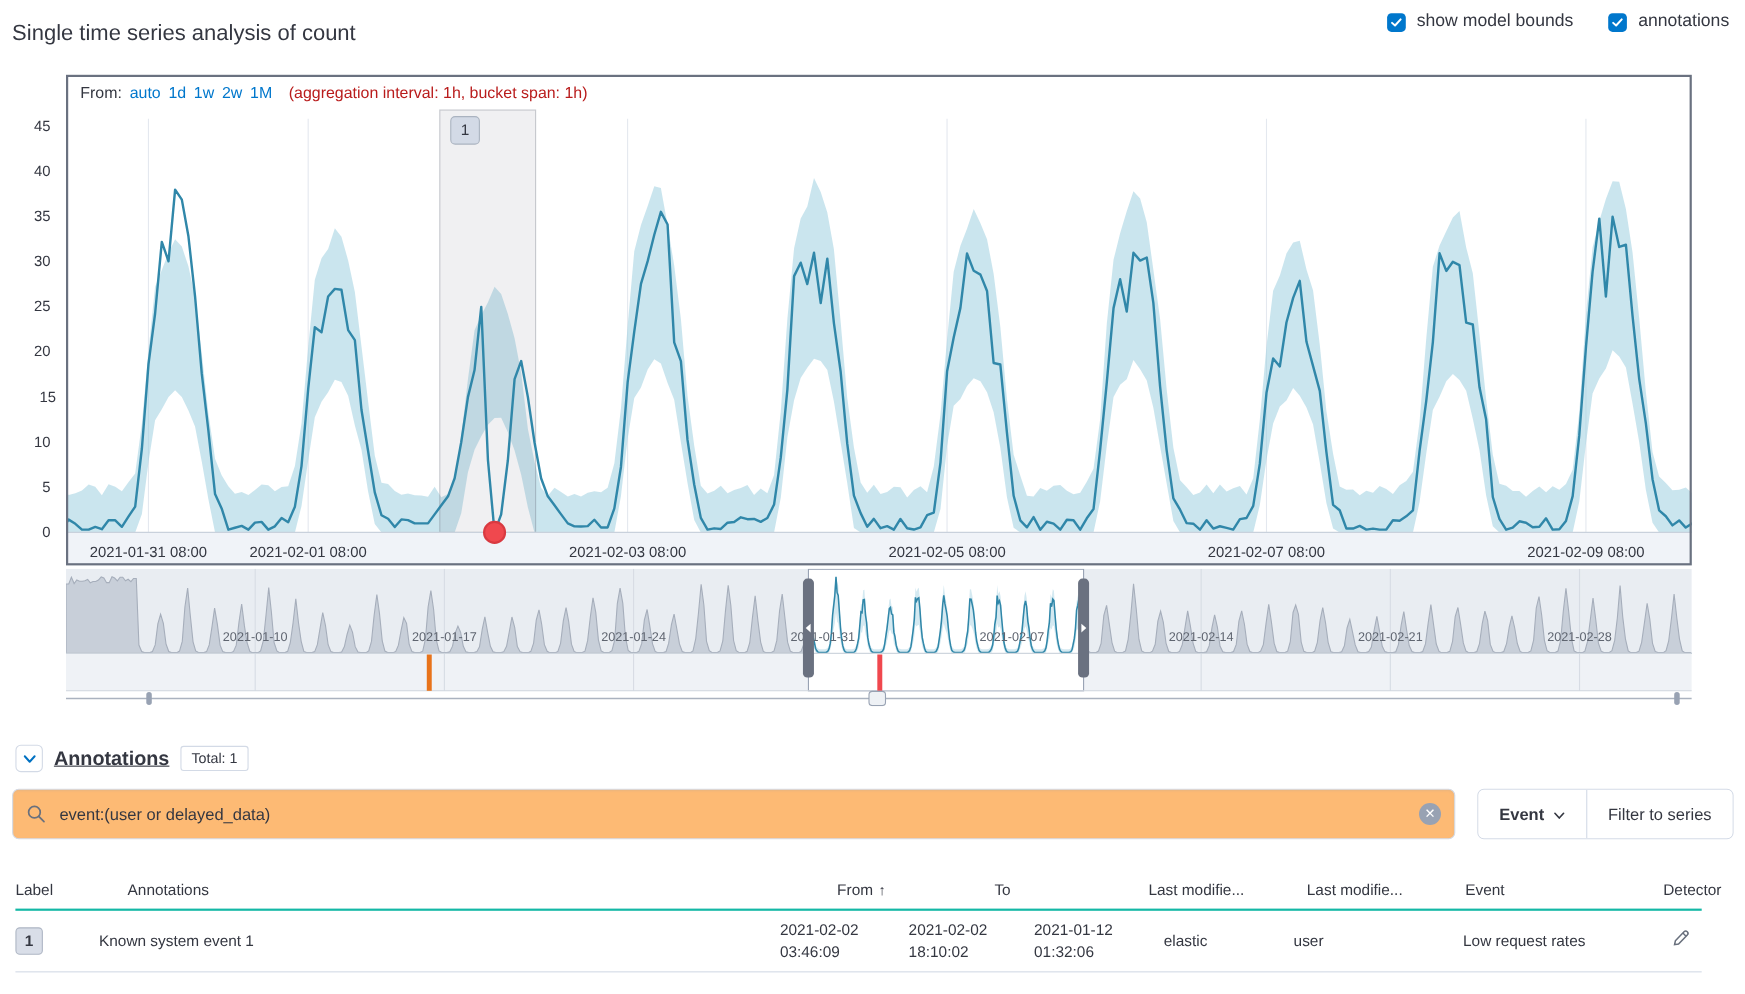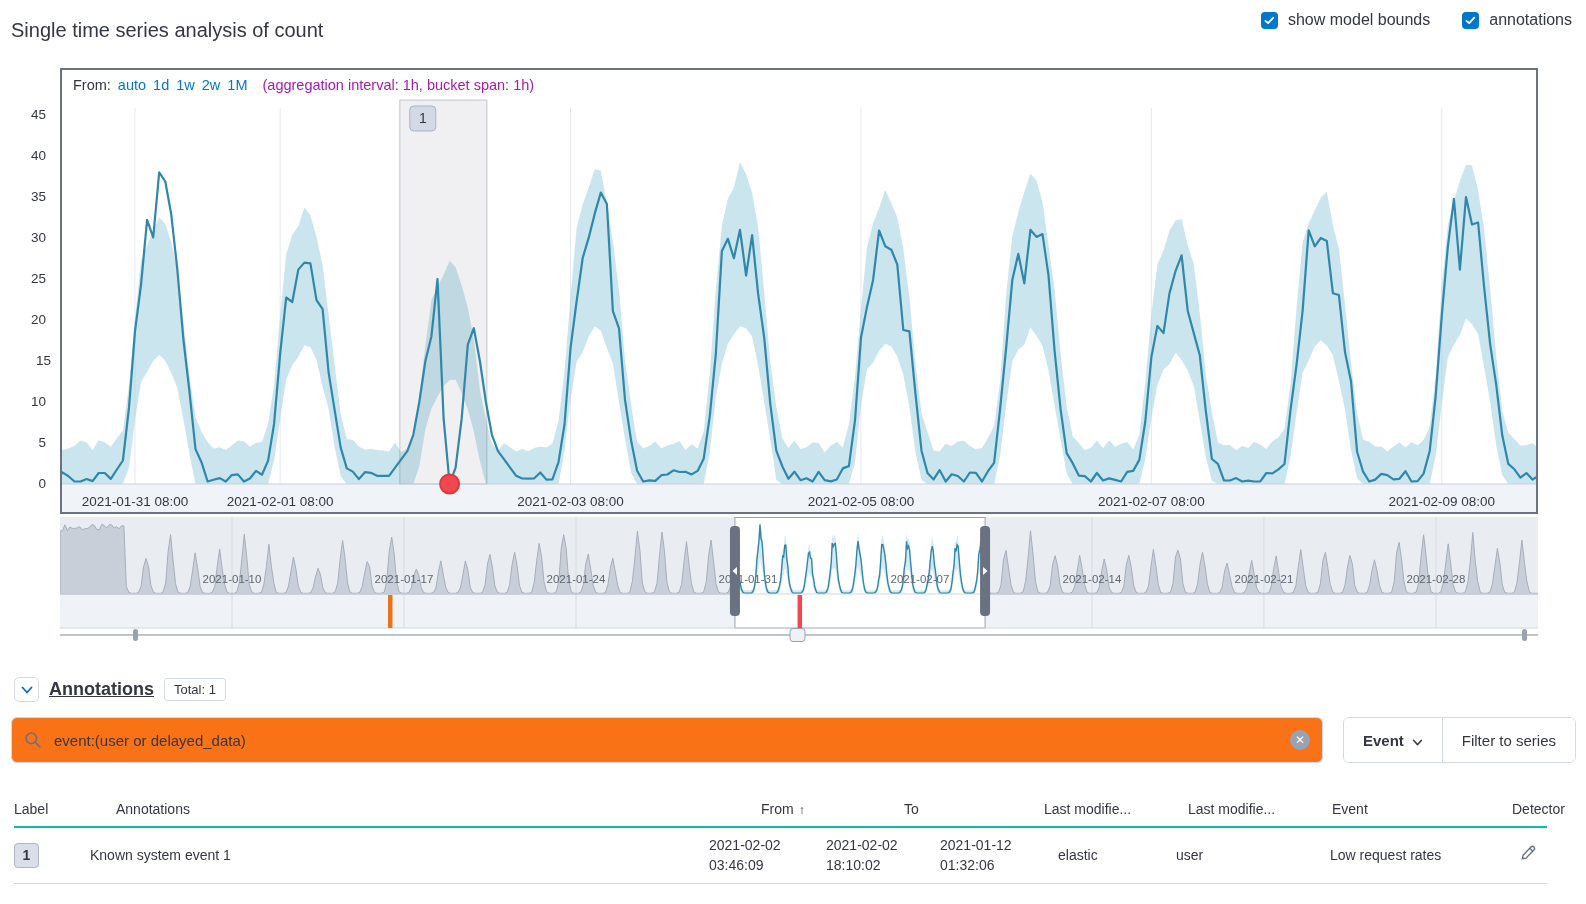--- a/index.html
+++ b/index.html
@@ -9,32 +9,32 @@
   .checks { position:absolute; right:14px; top:11px; display:flex; gap:32px; align-items:center; }
   .check { display:flex; align-items:center; gap:10px; font-size:16px; cursor:pointer; }
   .checkbox { width:17px; height:17px; border-radius:4px; background:#0077cc; display:flex; align-items:center; justify-content:center; flex:0 0 auto; }
 
   #main-chart, #navigator { position:absolute; left:60px; }
   #main-chart { top:68px; }
   #navigator { top:517px; }
   .chart-frame { position:absolute; left:60px; top:68px; width:1478px; height:446px; border:2px solid #6a7180; z-index:2; pointer-events:none; }
   .zoom-row { position:absolute; left:73px; top:77px; z-index:3; font-size:14.5px; display:flex; gap:7px; align-items:baseline; }
   .zoom-link { color:#0077cc; cursor:pointer; }
-  .zoom-note { margin-left:8px; color:#a21caf; }
+  .zoom-note { margin-left:8px; color:#b91c1c; }
   .y-label { position:absolute; left:0; width:46px; text-align:right; font-size:13.5px; color:#343741; line-height:18px; }
   #main-chart text, #navigator text { font-family:"Liberation Sans", sans-serif; }
 
   .ann-head { position:absolute; left:14px; top:677px; display:flex; align-items:center; gap:10px; }
   .collapse-btn { width:25px; height:25px; border:1px solid #d3dae6; border-radius:5px; background:#fff; display:flex; align-items:center; justify-content:center; cursor:pointer; }
   .ann-title { font-size:18px; font-weight:600; text-decoration:underline; color:#343741; }
   .total-badge { border:1px solid #d3dae6; border-radius:3px; padding:3px 9px; font-size:13px; background:#fff; color:#343741; }
 
   .search-row { position:absolute; left:11px; top:717px; width:1565px; display:flex; gap:20px; }
   .search-box { position:relative; flex:1; height:46px; }
-  .search-input { width:100%; height:46px; border:1px solid #d3dae6; border-radius:6px; background:#f97316;
+  .search-input { width:100%; height:46px; border:1px solid #d3dae6; border-radius:6px; background:#fdba74;
                   font-family:inherit; font-size:15px; color:#343741; padding:0 44px 0 42px;
                   box-shadow: inset 0 1px 2px rgba(152,162,179,0.18); }
   .search-icon { position:absolute; left:13px; top:14px; }
   .clear-btn { position:absolute; right:13px; top:13px; width:20px; height:20px; border-radius:50%; background:#98a2b3;
                color:#fff; border:none; font-size:12px; line-height:20px; text-align:center; cursor:pointer; font-family:inherit; }
   .btn-group { display:flex; height:46px; border:1px solid #d3dae6; border-radius:6px; overflow:hidden; background:#fff; flex:0 0 auto; }
   .grp-btn { display:flex; align-items:center; justify-content:center; gap:8px; font-family:inherit; font-size:15px;
              color:#343741; background:#fff; border:none; cursor:pointer; padding:0 19px; }
   .grp-btn + .grp-btn { border-left:1px solid #d3dae6; }
   .grp-btn.bold { font-weight:700; }

